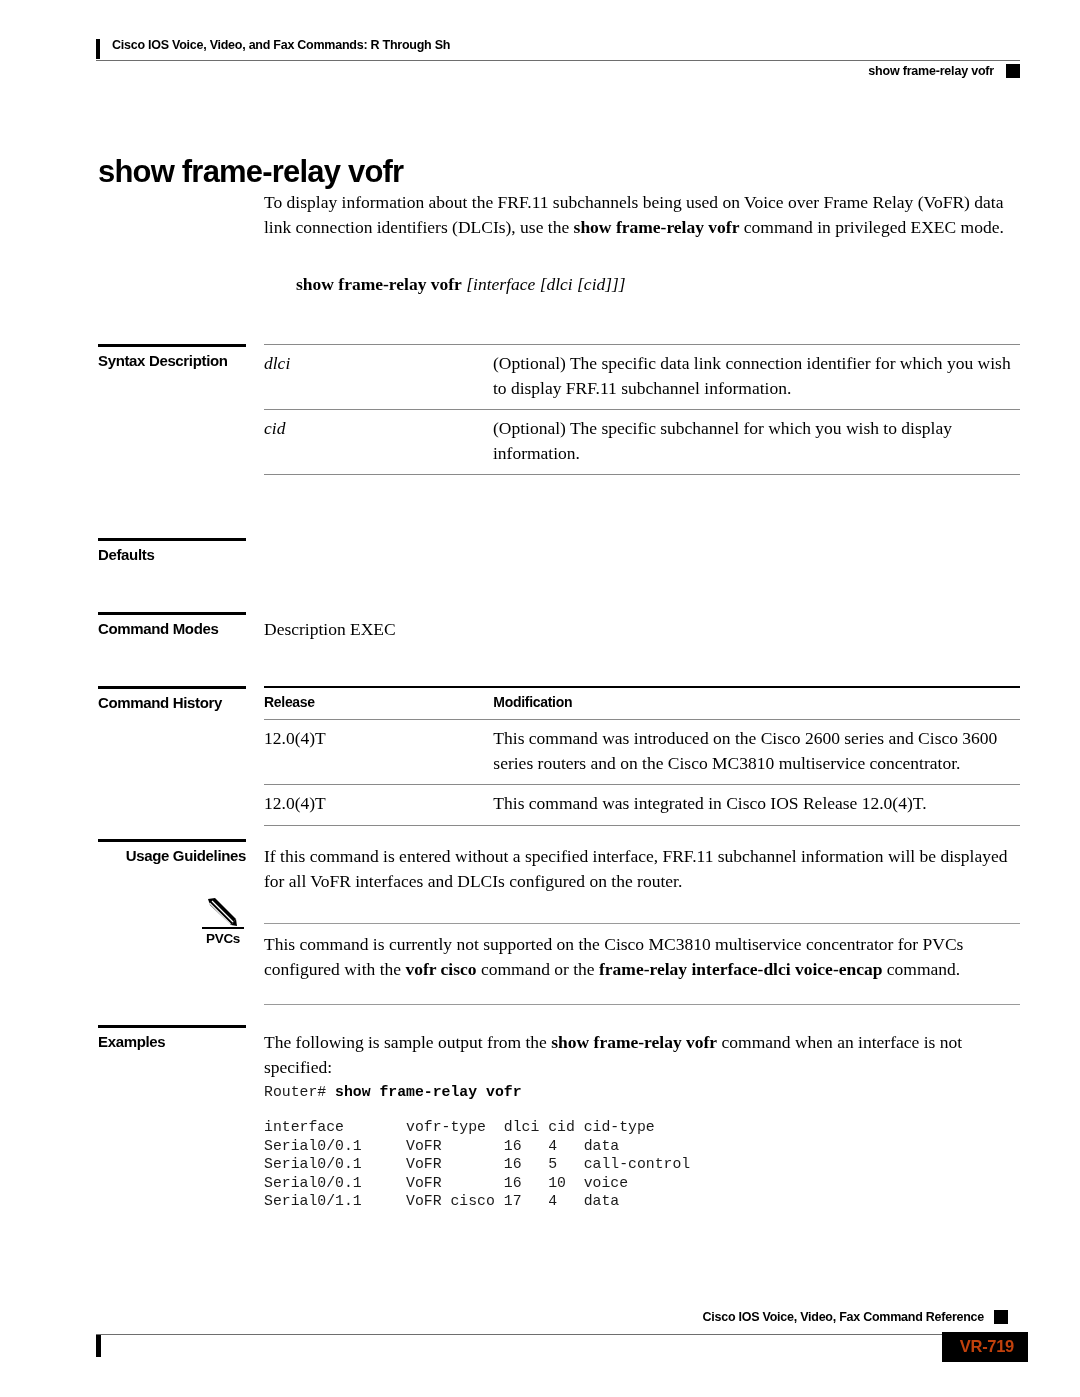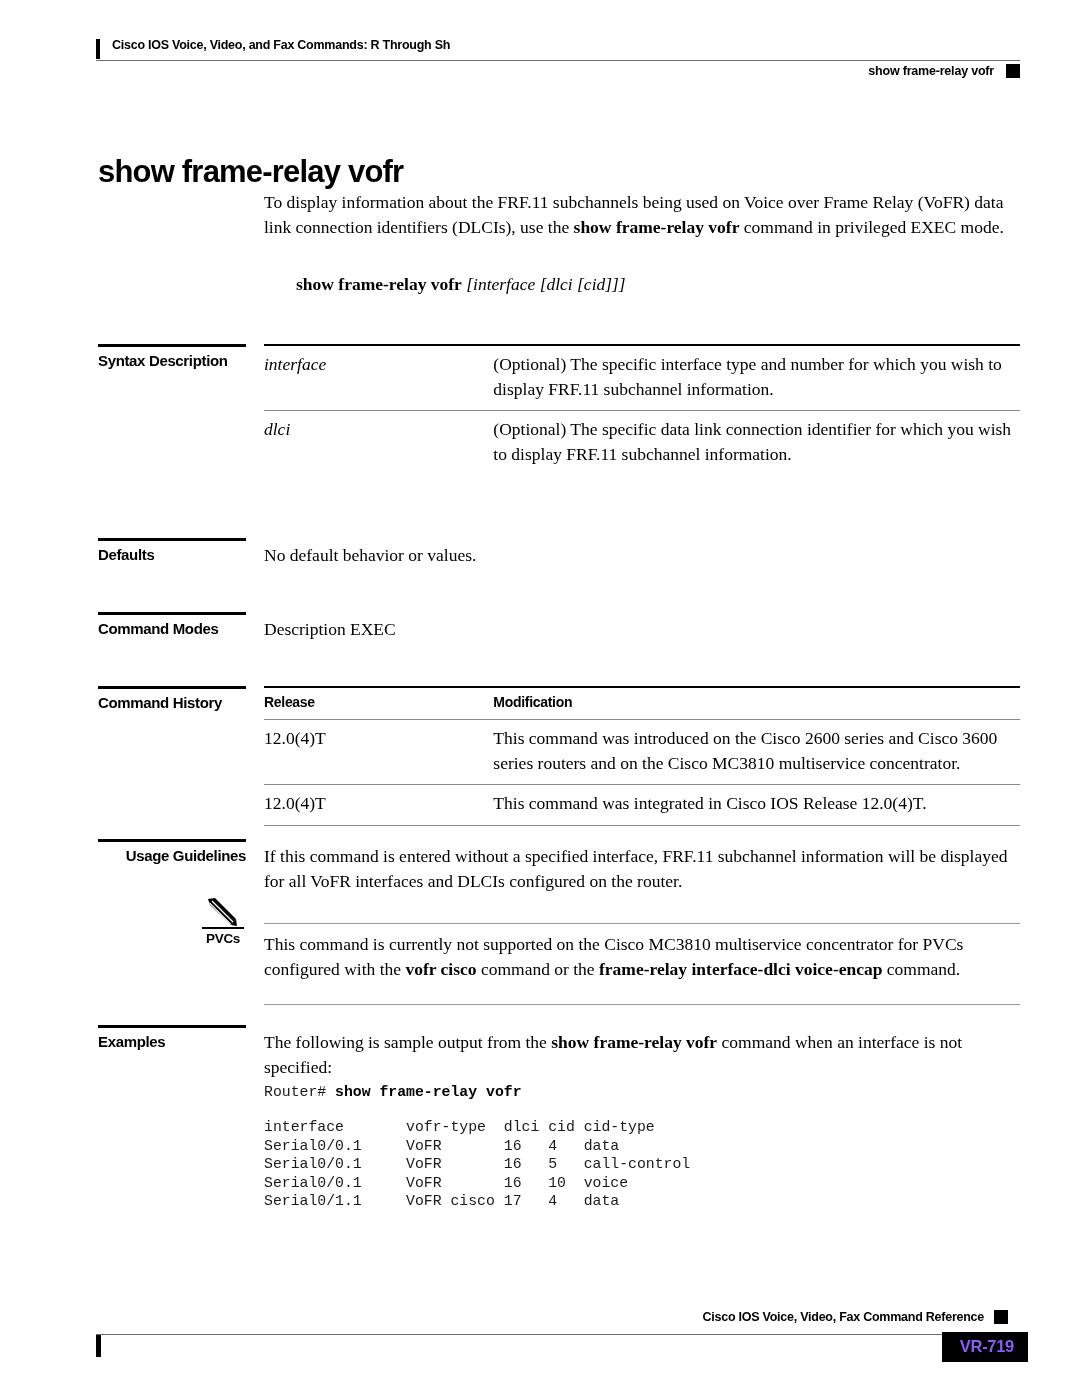--- a/index.html
+++ b/index.html
@@ -224,21 +224,21 @@
   .ftr-tick {
     position: absolute;
     left: 0; top: 25px;
     width: 5px; height: 22px;
     background: #000;
   }
   .ftr-page {
     position: absolute;
     right: -8px; top: 22px;
     background: #000;
-    color: #8b5cf6;
+    color: #c2410c;
     font-family: "Liberation Sans", "DejaVu Sans", sans-serif;
     font-weight: bold;
     font-size: 16.5px;
     letter-spacing: -0.3px;
     padding: 5px 14px 6px 18px;
   }
 </style>
 </head>
 <body>
 
@@ -263,35 +263,32 @@
   </div>
 
   <div class="syntax-line">
     <span class="b">show frame-relay vofr</span><span class="i"> [interface [dlci [cid]]]</span>
   </div>
 
   <div class="sec-label" style="top:352px;">Syntax Description</div>
 
   <table class="dtable" style="top:344px;">
     <tbody>
-        <tr class="rule-top">
-      <td class="c1"><span class="i">interface</span></td>
-      <td class="c2"><span>(Optional) The specific interface type and number for which you wish to display FRF.11 subchannel information.</span></td>
-    </tr>
     <tr class="sep">
       <td class="c1"><span class="i">dlci</span></td>
       <td class="c2"><span>(Optional) The specific data link connection identifier for which you wish to display FRF.11 subchannel information.</span></td>
     </tr>
+    <tr class="sep bottom">
+      <td class="c1"><span class="i">cid</span></td>
+      <td class="c2"><span>(Optional) The specific subchannel for which you wish to display information.</span></td>
+    </tr>
   </tbody>
     </table>
 
   <div class="sec-label" style="top:546px;">Defaults</div>
-  <div class="content" style="top:543px;">
-    <p class="body-text"><span>No default behavior or values.</span></p>
-  </div>
 
   <div class="sec-label" style="top:620px;">Command Modes</div>
   <div class="content" style="top:617px;">
     <p class="body-text"><span>Description EXEC</span></p>
   </div>
 
   <div class="sec-label" style="top:694px;">Command History</div>
 
   <table class="dtable" style="top:686px;">
     <tbody>

